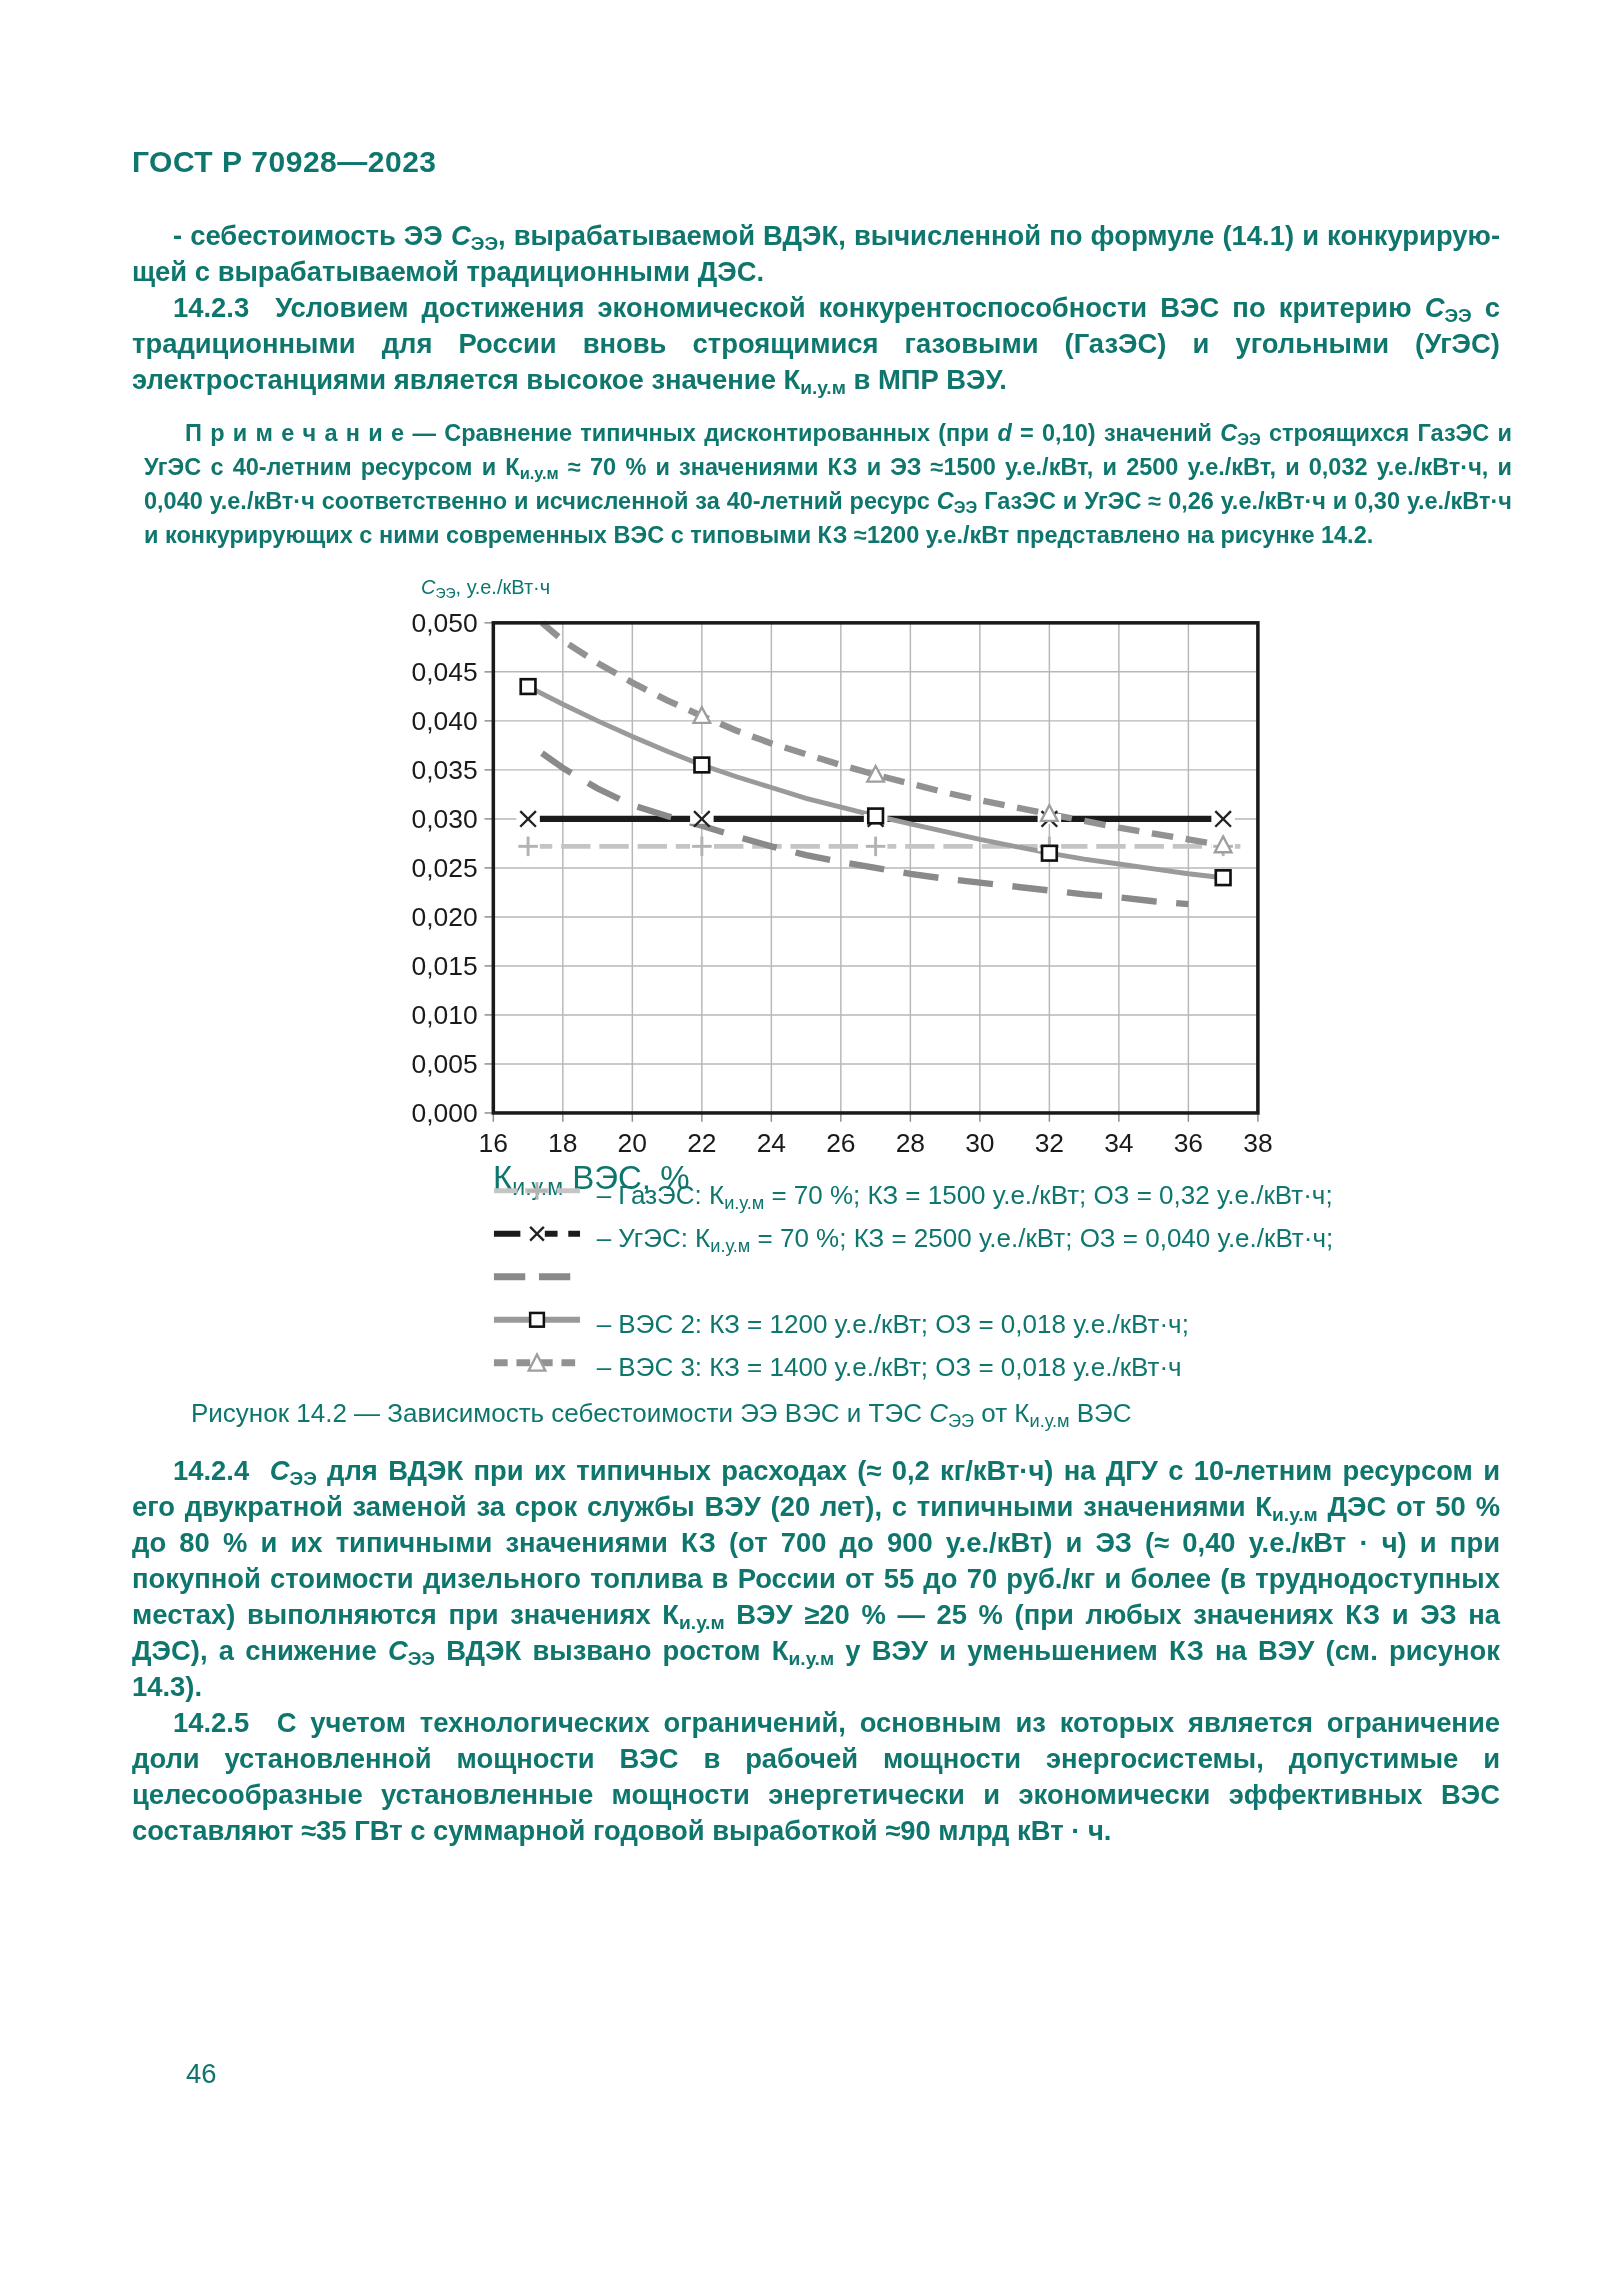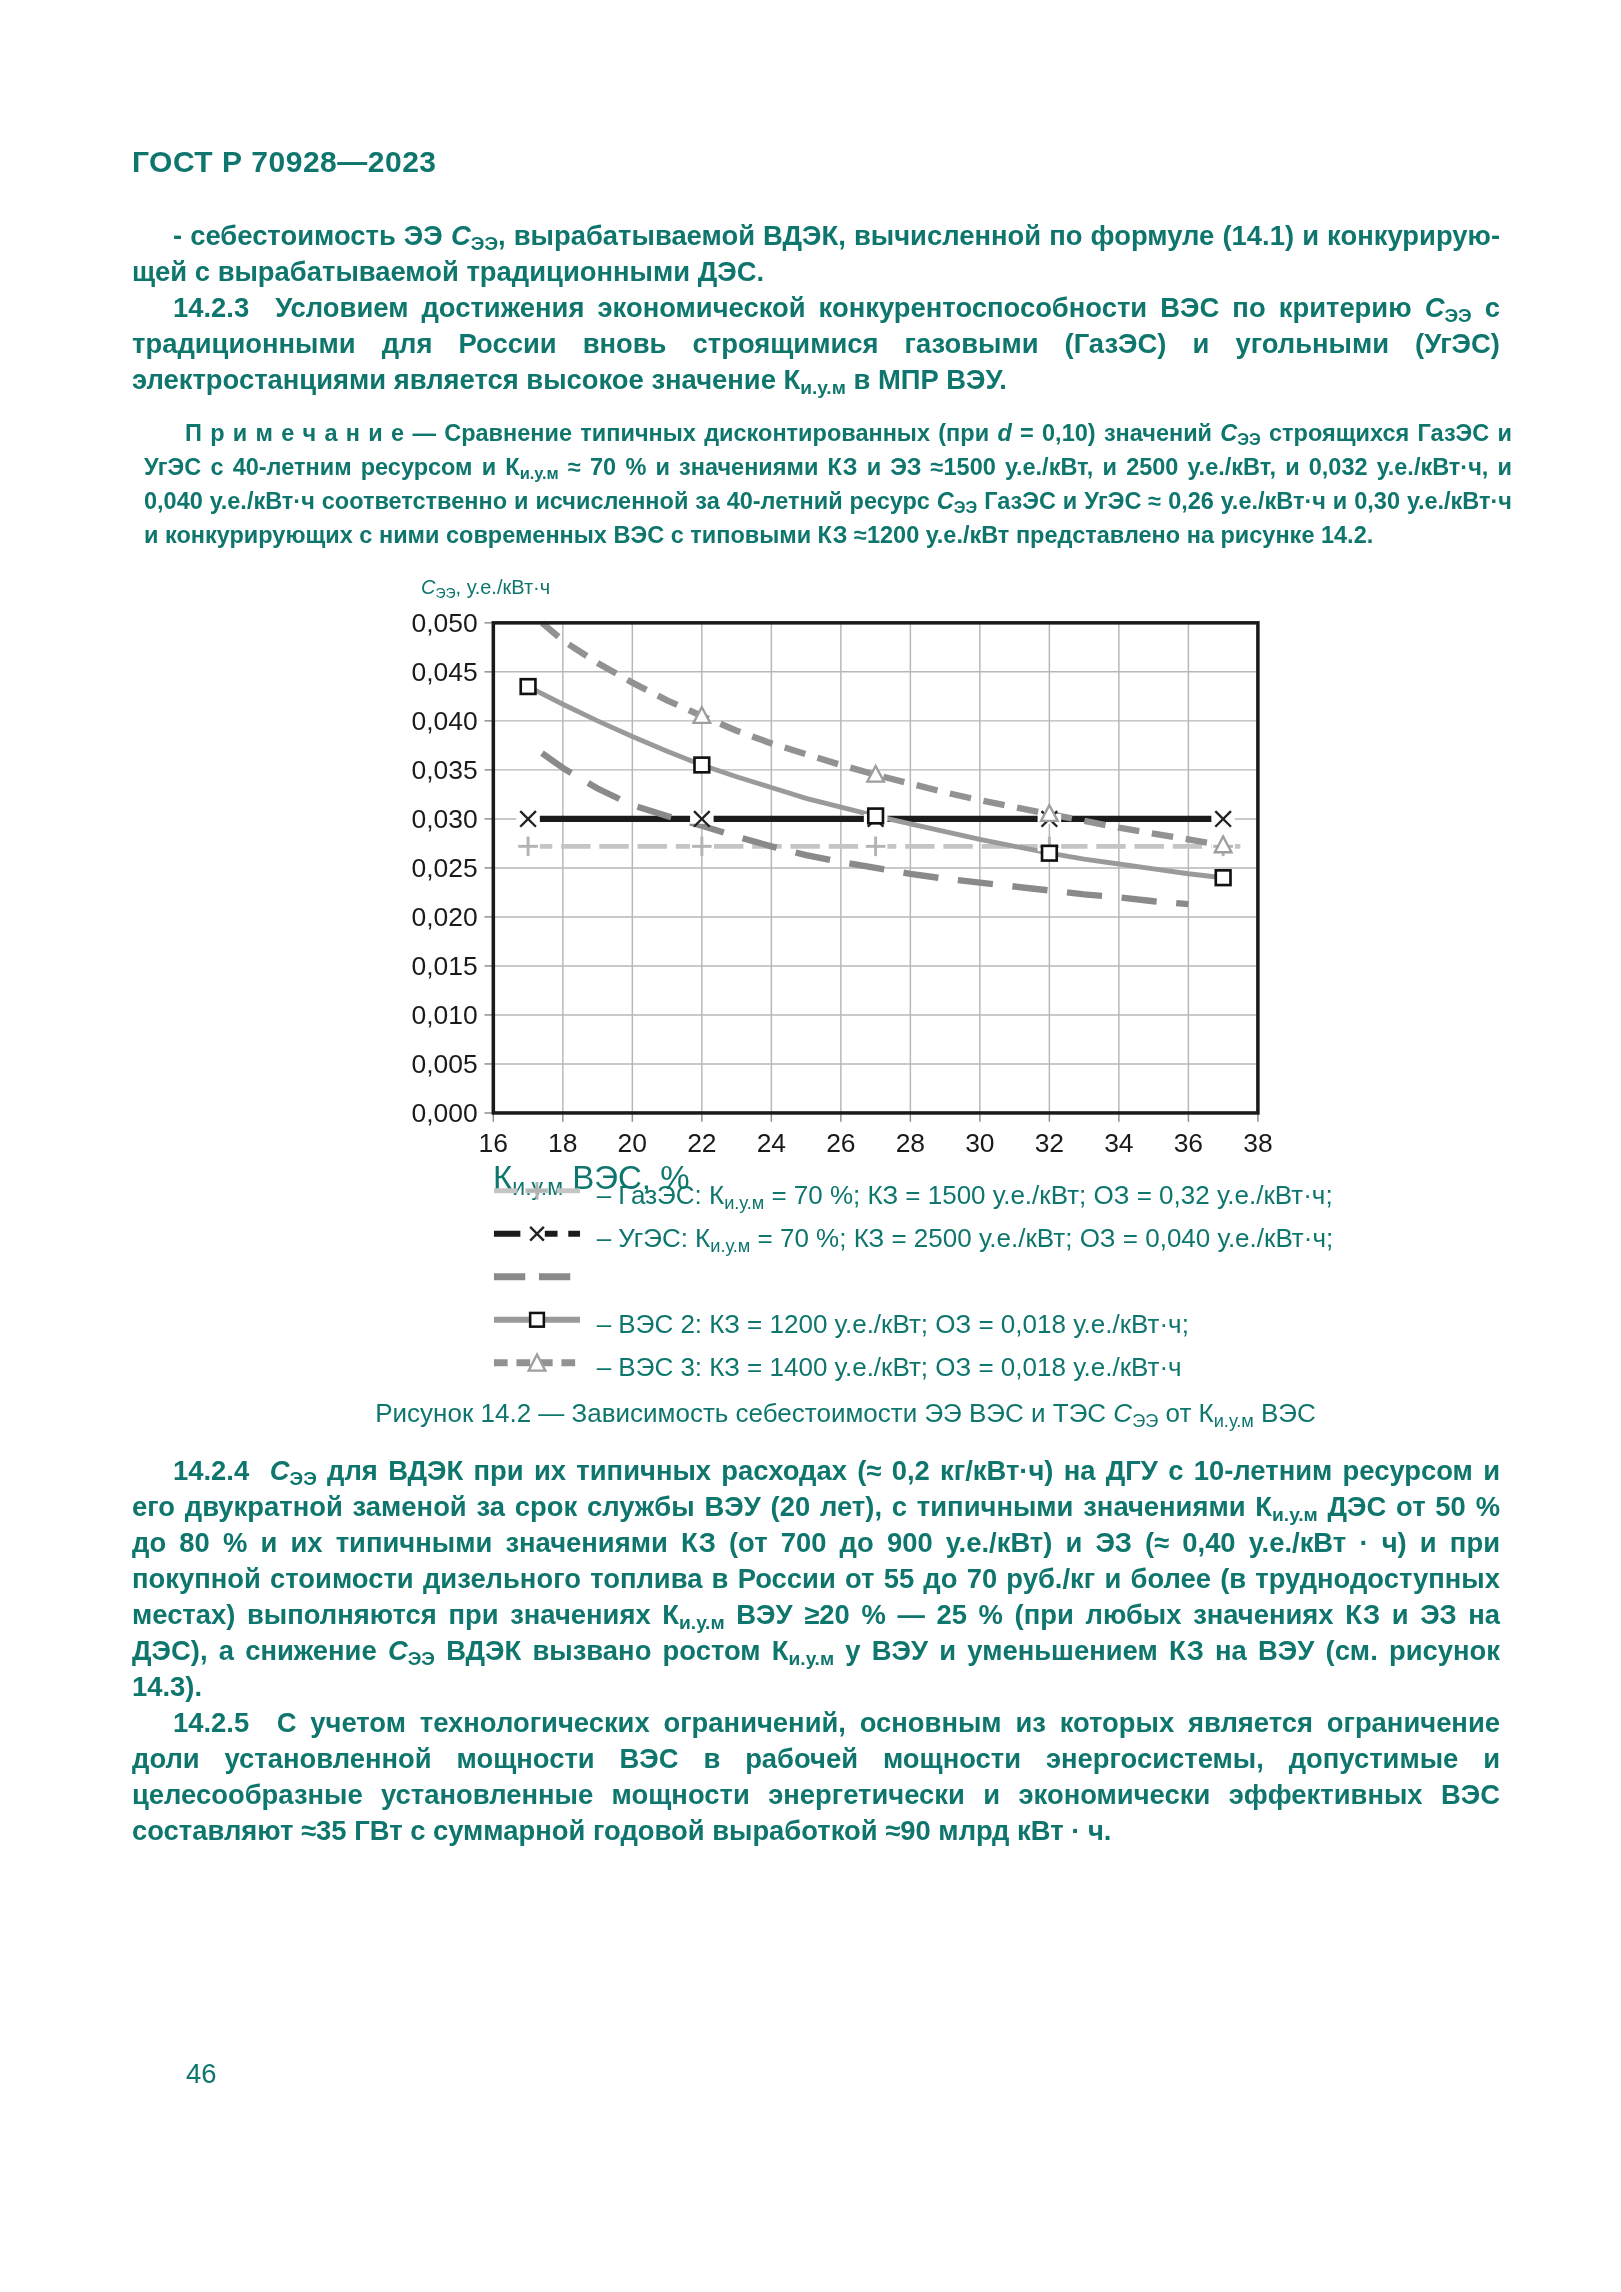--- a/index.html
+++ b/index.html
@@ -43,21 +43,21 @@
   .legend{
     left:492px;top:1180px;
   }
   .legend-row{
     display:flex;align-items:flex-start;height:43px;
     font-size:26px;white-space:nowrap;
   }
   .legend-key{margin-right:14.7px;flex:0 0 auto;}
   .fig-caption{
     left:132px;top:1398px;width:1368px;
-    font-size:26px;text-align:center;padding-left:59px;box-sizing:border-box;
+    font-size:26px;text-align:left;padding-left:59px;box-sizing:border-box;
   }
   .p3{left:132px;top:1453px;}
   .p1{left:132px;top:218px;}
   .p2{left:132px;top:290px;}
   .pnote{left:144px;top:416px;}
   .pagenum{
     left:186px;top:2058px;font-size:27.4px;
   }
   svg text{font-family:"Liberation Sans", sans-serif;}
 </style>

